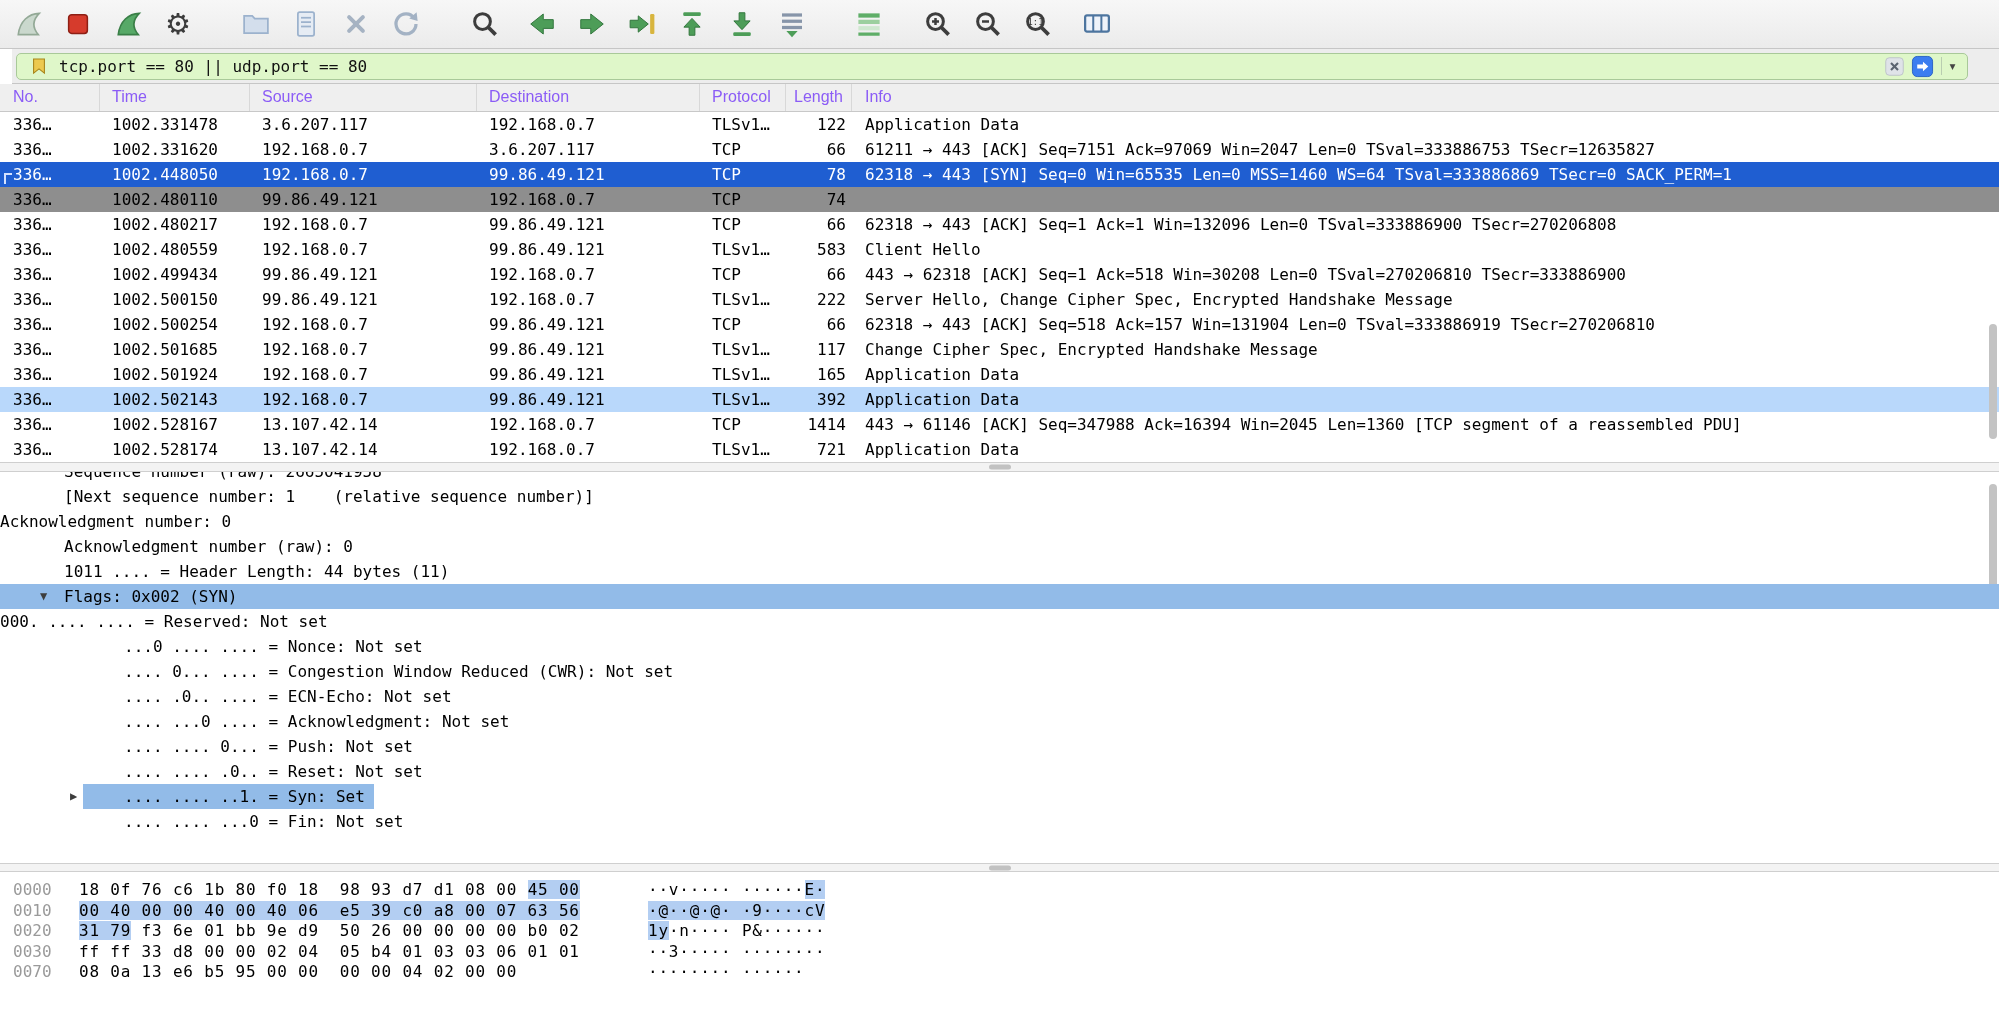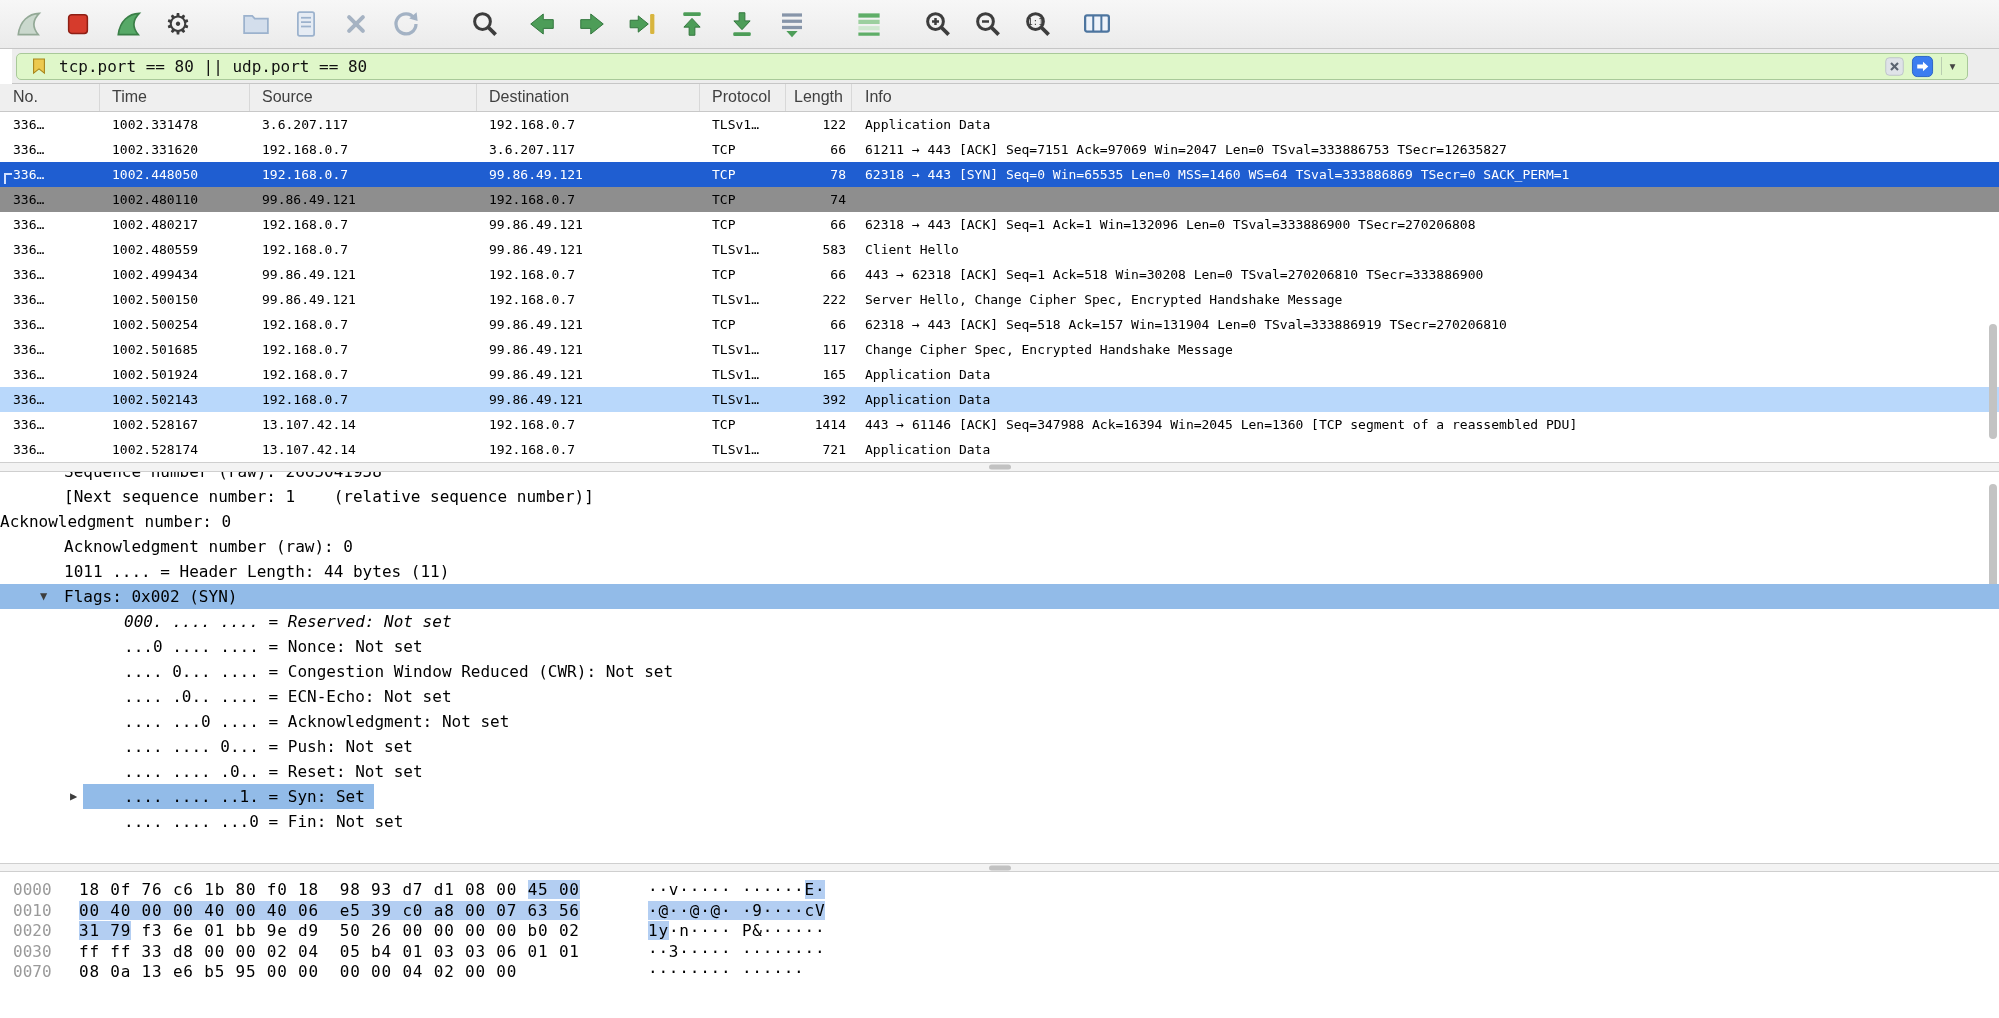--- a/index.html
+++ b/index.html
@@ -20,28 +20,28 @@
   .filter-input { width:1952px; height:27px; background:var(--filterbg,#dff7c9);
                   border:1px solid #a9c999; border-radius:5px; display:flex; align-items:center;
                   padding:0 6px; font-family:"DejaVu Sans Mono",monospace; font-size:16px; color:#111; }
   .filter-text { flex:1; margin-left:10px; white-space:nowrap; overflow:hidden; }
   .fbtn { display:flex; align-items:center; justify-content:center; margin-left:6px; }
   .filter-chevron { font-size:15px; color:#444; padding:0 4px 0 6px; border-left:1px solid #b9cdb0; margin-left:7px; }
 
   
   .plist { position:relative; height:378px; --pcols:100px 150px 227px 223px 86px 66px minmax(0,1fr); }
   .phead { display:grid; grid-template-columns:var(--pcols); height:28px; background:#efefef;
-           border-bottom:1px solid #c8c8c8; font-size:16px; color:#404040; }
+           border-bottom:1px solid #c8c8c8; font-size:16px; color:#8b5cf6; }
   .phcell { padding:4px 0 0 12px; border-right:1px solid #d8d8d8; white-space:nowrap; overflow:hidden; }
   .phead .c-no { padding-left:13px; }
   .phead .c-len { padding-left:8px; }
   .phead .c-info { border-right:none; padding-left:13px; }
   .pbody { height:350px; overflow:hidden; }
   .prow { display:grid; grid-template-columns:var(--pcols); height:25px; line-height:25px;
-          font-family:"DejaVu Sans Mono",monospace; font-size:13px; color:#000;
+          font-family:"DejaVu Sans Mono",monospace; font-size:16px; color:#000;
           white-space:nowrap; position:relative; background:#fff; }
   .pcell { overflow:hidden; padding-left:12px; }
   .pcell.c-no { padding-left:13px; }
   .pcell.c-len { text-align:right; padding-right:6px; padding-left:0; }
   .pcell.c-info { padding-left:13px; }
   .r-sel  { background:var(--sel,#1f5ed1); color:#fff; }
   .r-gray { background:var(--grayrow,#8e8e8e); }
   .r-blue { background:var(--bluerow,#b9d8fb); }
   .conv { position:absolute; left:4px; top:11px; width:8px; height:11px;
           border-left:2px solid #d5e2ff; border-top:2px solid #d5e2ff; }
@@ -374,21 +374,21 @@
     </div>
 
   <div class="details" id="details">
     <div class="thumb" style="top:12px;height:125px;right:2px;position:absolute;"></div>
   <div class="dline clipped" style="padding-left: 64px;"><span class="dtext">Sequence number (raw): 2665041958</span></div>
       <div class="dline" style="padding-left: 64px;"><span class="dtext">[Next sequence number: 1    (relative sequence number)]</span></div>
       <div class="dline" style=""><span class="dtext">Acknowledgment number: 0</span></div>
       <div class="dline" style="padding-left: 64px;"><span class="dtext">Acknowledgment number (raw): 0</span></div>
       <div class="dline" style="padding-left: 64px;"><span class="dtext">1011 .... = Header Length: 44 bytes (11)</span></div>
       <div class="dline hl-full" style="padding-left: 64px;"><span class="tri" style="left: 40px;">▼</span><span class="dtext">Flags: 0x002 (SYN)</span></div>
-      <div class="dline" style="padding-left: 124px; font-style: italic;"><span class="dtext">000. .... .... = Reserved: Not set</span></div>
+      <div class="dline" style=""><span class="dtext">000. .... .... = Reserved: Not set</span></div>
       <div class="dline" style="padding-left: 124px;"><span class="dtext">...0 .... .... = Nonce: Not set</span></div>
       <div class="dline" style="padding-left: 124px;"><span class="dtext">.... 0... .... = Congestion Window Reduced (CWR): Not set</span></div>
       <div class="dline" style="padding-left: 124px;"><span class="dtext">.... .0.. .... = ECN-Echo: Not set</span></div>
       <div class="dline" style="padding-left: 124px;"><span class="dtext">.... ...0 .... = Acknowledgment: Not set</span></div>
       <div class="dline" style="padding-left: 124px;"><span class="dtext">.... .... 0... = Push: Not set</span></div>
       <div class="dline" style="padding-left: 124px;"><span class="dtext">.... .... .0.. = Reset: Not set</span></div>
       <div class="dline hl-textline"><span class="tri" style="left: -13px;">▶</span><span class="dtext">.... .... ..1. = Syn: Set</span></div>
       <div class="dline" style="padding-left: 124px;"><span class="dtext">.... .... ...0 = Fin: Not set</span></div>
     </div>
 

